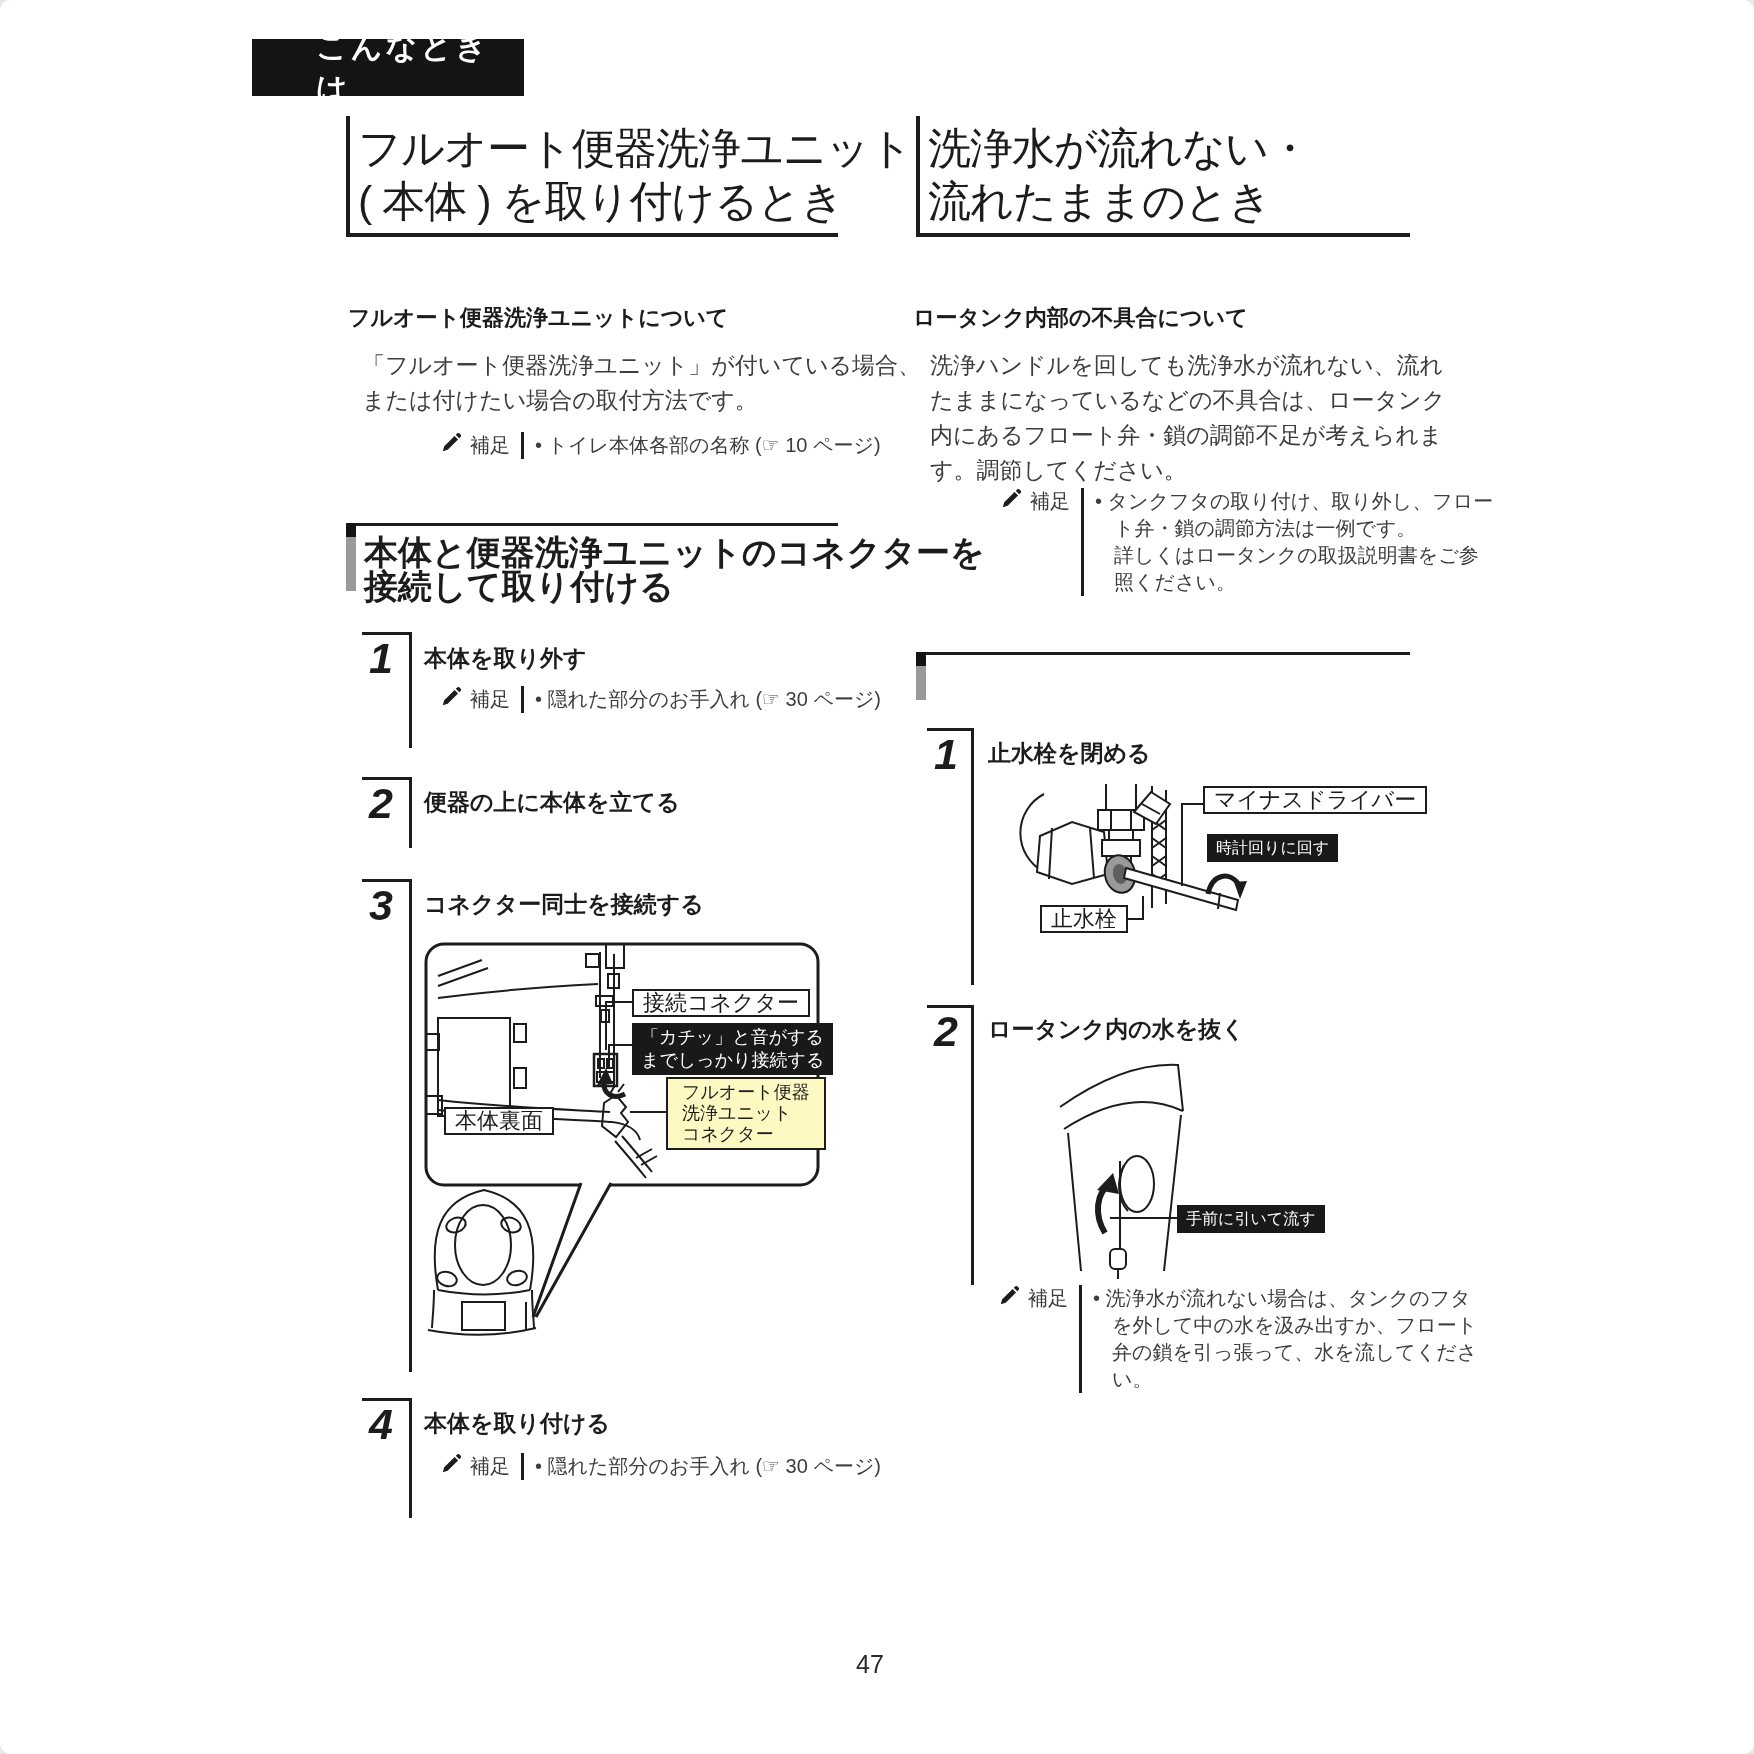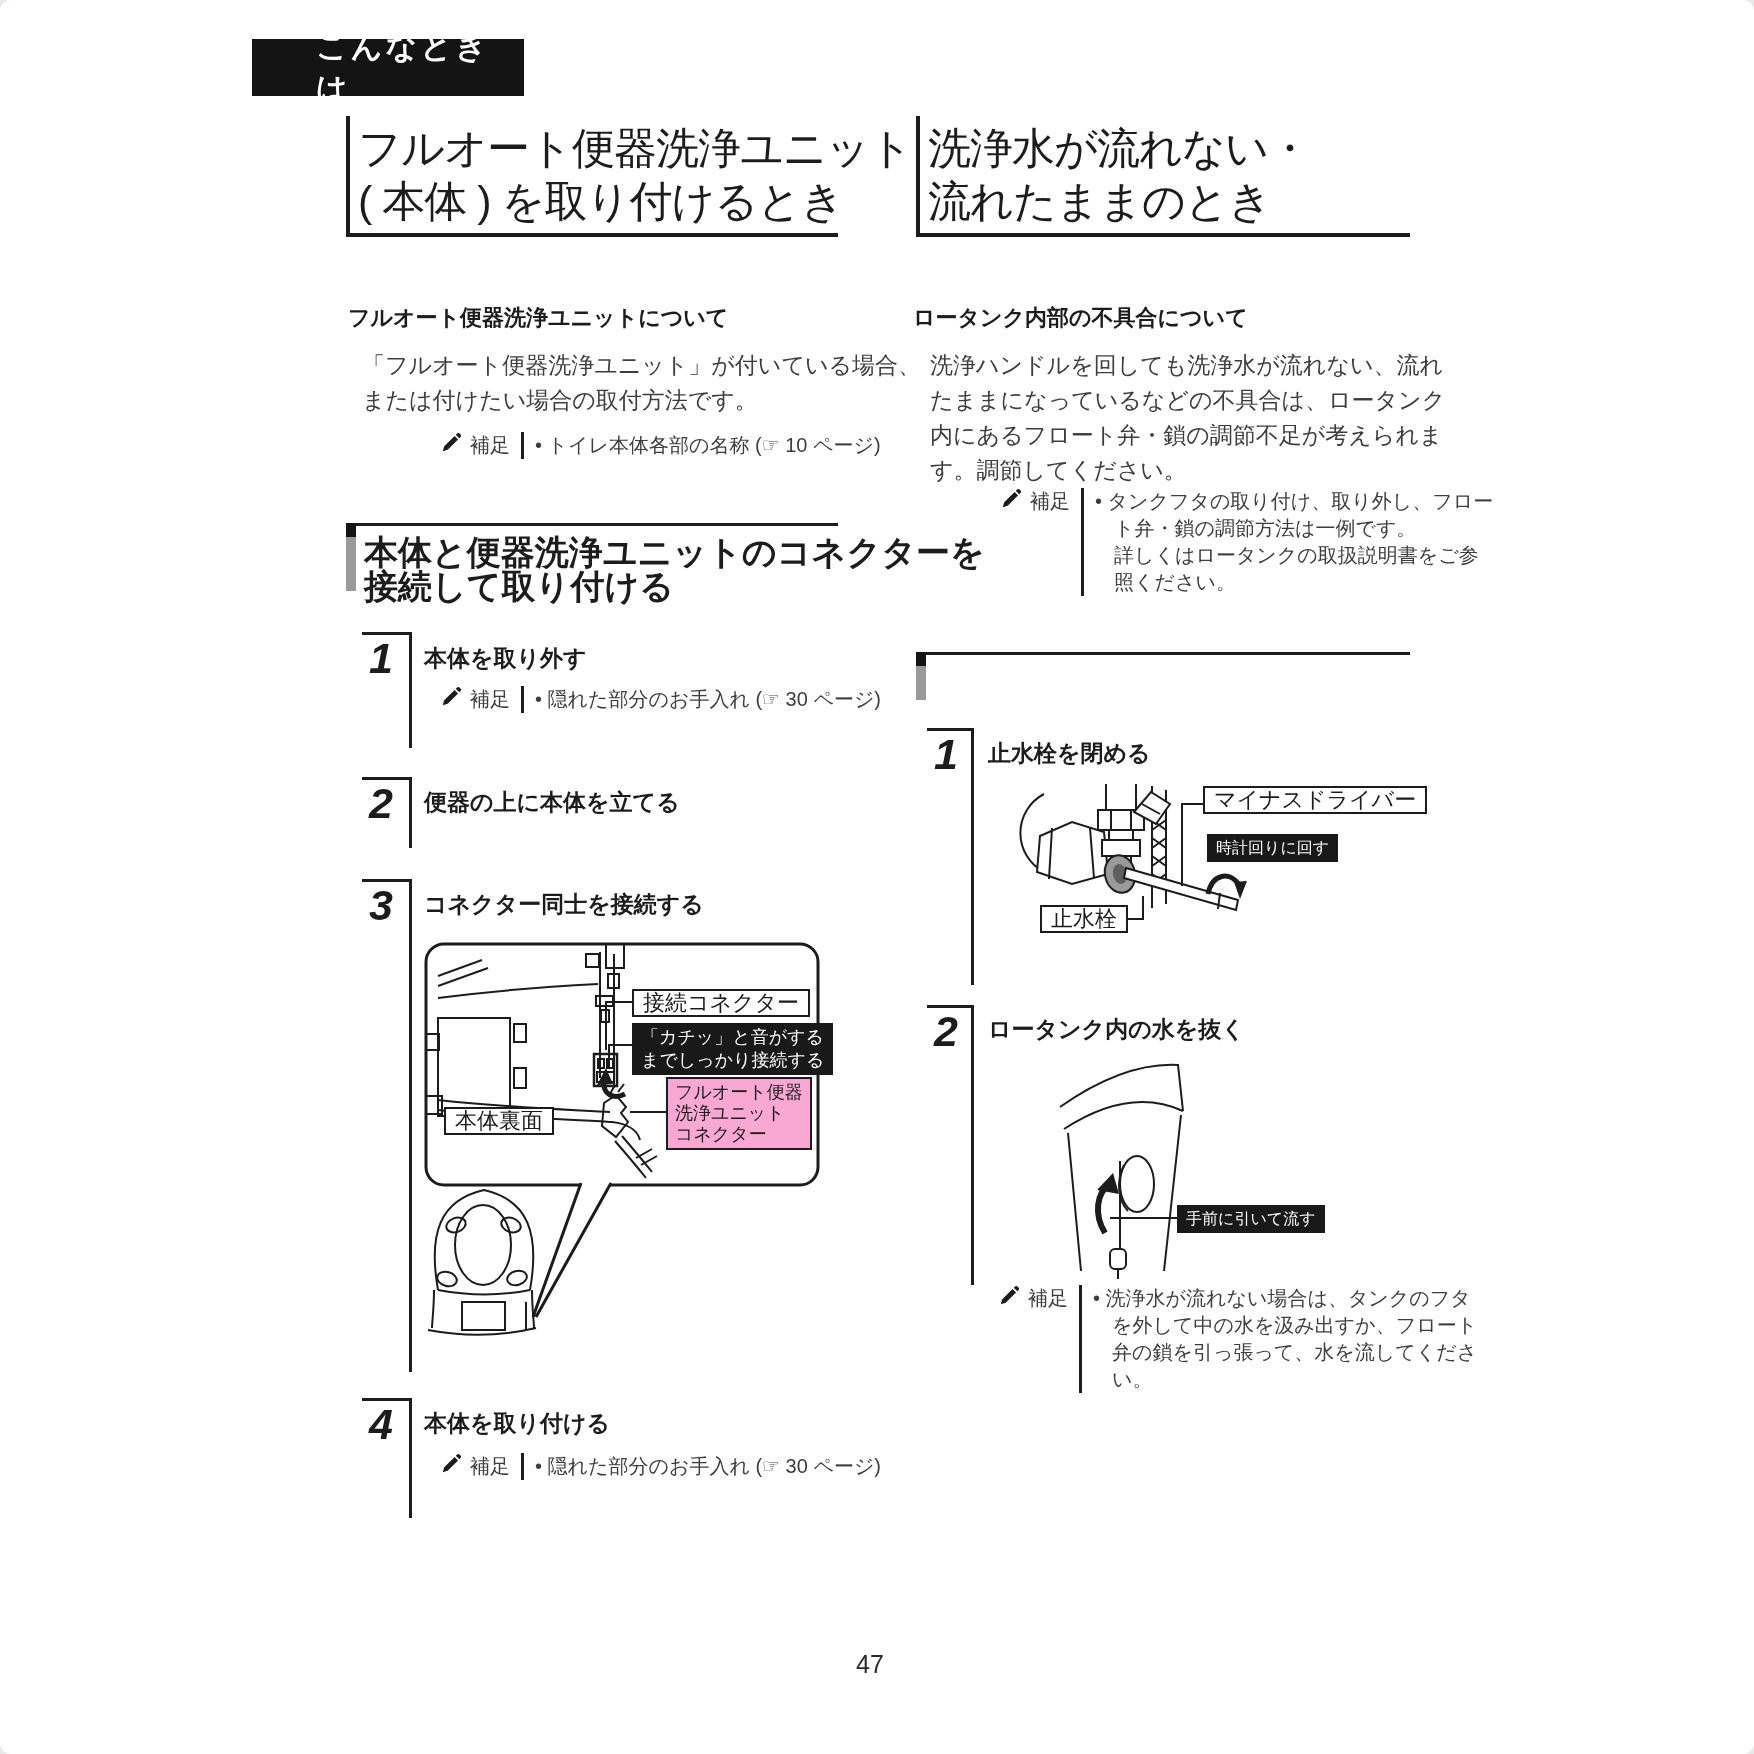--- a/index.html
+++ b/index.html
@@ -28,22 +28,22 @@
   .note-label{margin-left:8px;white-space:nowrap;}
   .note-bar{width:3px;background:#1c1c1c;align-self:stretch;margin:0 11px;}
   .note-lines{line-height:27px;}
   .note-lines>div{white-space:nowrap;}
   .note-lines>div+div{padding-left:19px;}
   
   .dlabel{border:2.5px solid #1c1c1c;background:#fff;font-size:22px;line-height:24px;
           padding:0 9px;white-space:nowrap;color:#1c1c1c;}
   .dlabel-dark{background:#191919;color:#fff;font-size:16px;line-height:24px;
                padding:2px 9px;white-space:nowrap;}
-  .dlabel-multi{border:2.5px solid #1c1c1c;background:#f9a8d4;font-size:18px;line-height:21px;
-                padding:3px 7px;color:#1c1c1c;}
+  .dlabel-multi{border:2.5px solid #1c1c1c;background:#fef9c3;font-size:18px;line-height:21px;
+                padding:3px 14px;color:#1c1c1c;}
   .dlabel-dark-multi{background:#191919;color:#fff;font-size:18px;line-height:23px;
                      padding:3px 9px;}
   .dlabel-multi>div,.dlabel-dark-multi>div{white-space:nowrap;}
   .pagenum{font-size:25px;color:#2a2a2a;text-align:center;}
   svg{display:block;}
 </style>
 </head>
 <body>
 
 <div id="page">

